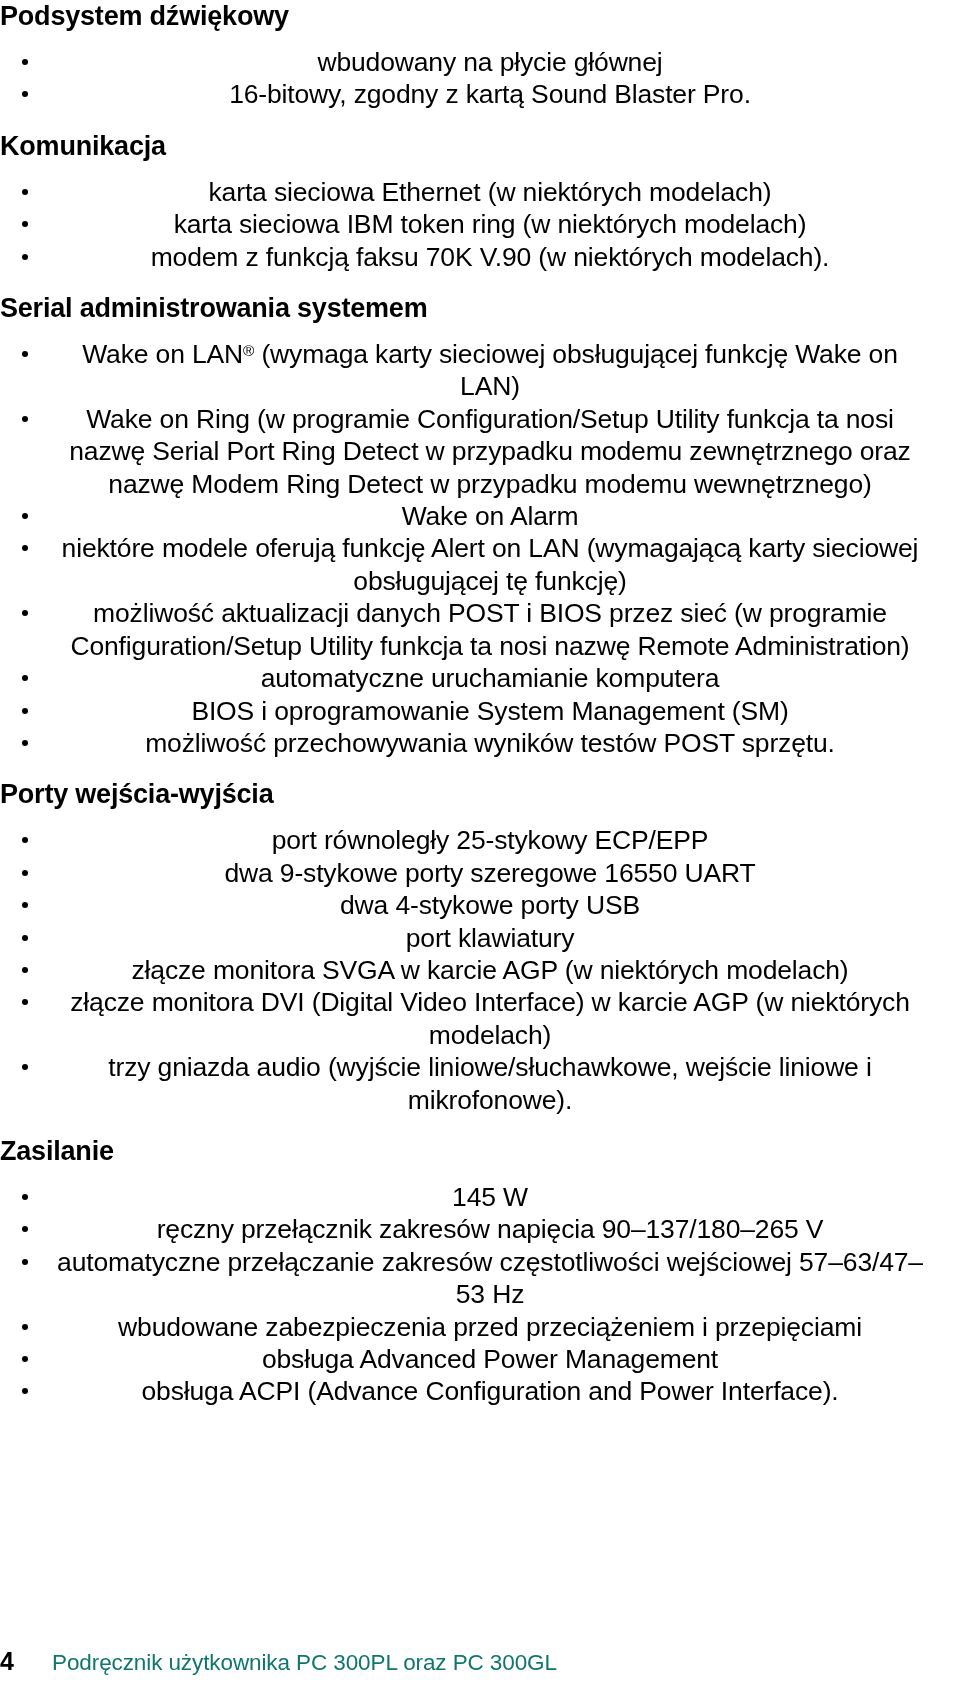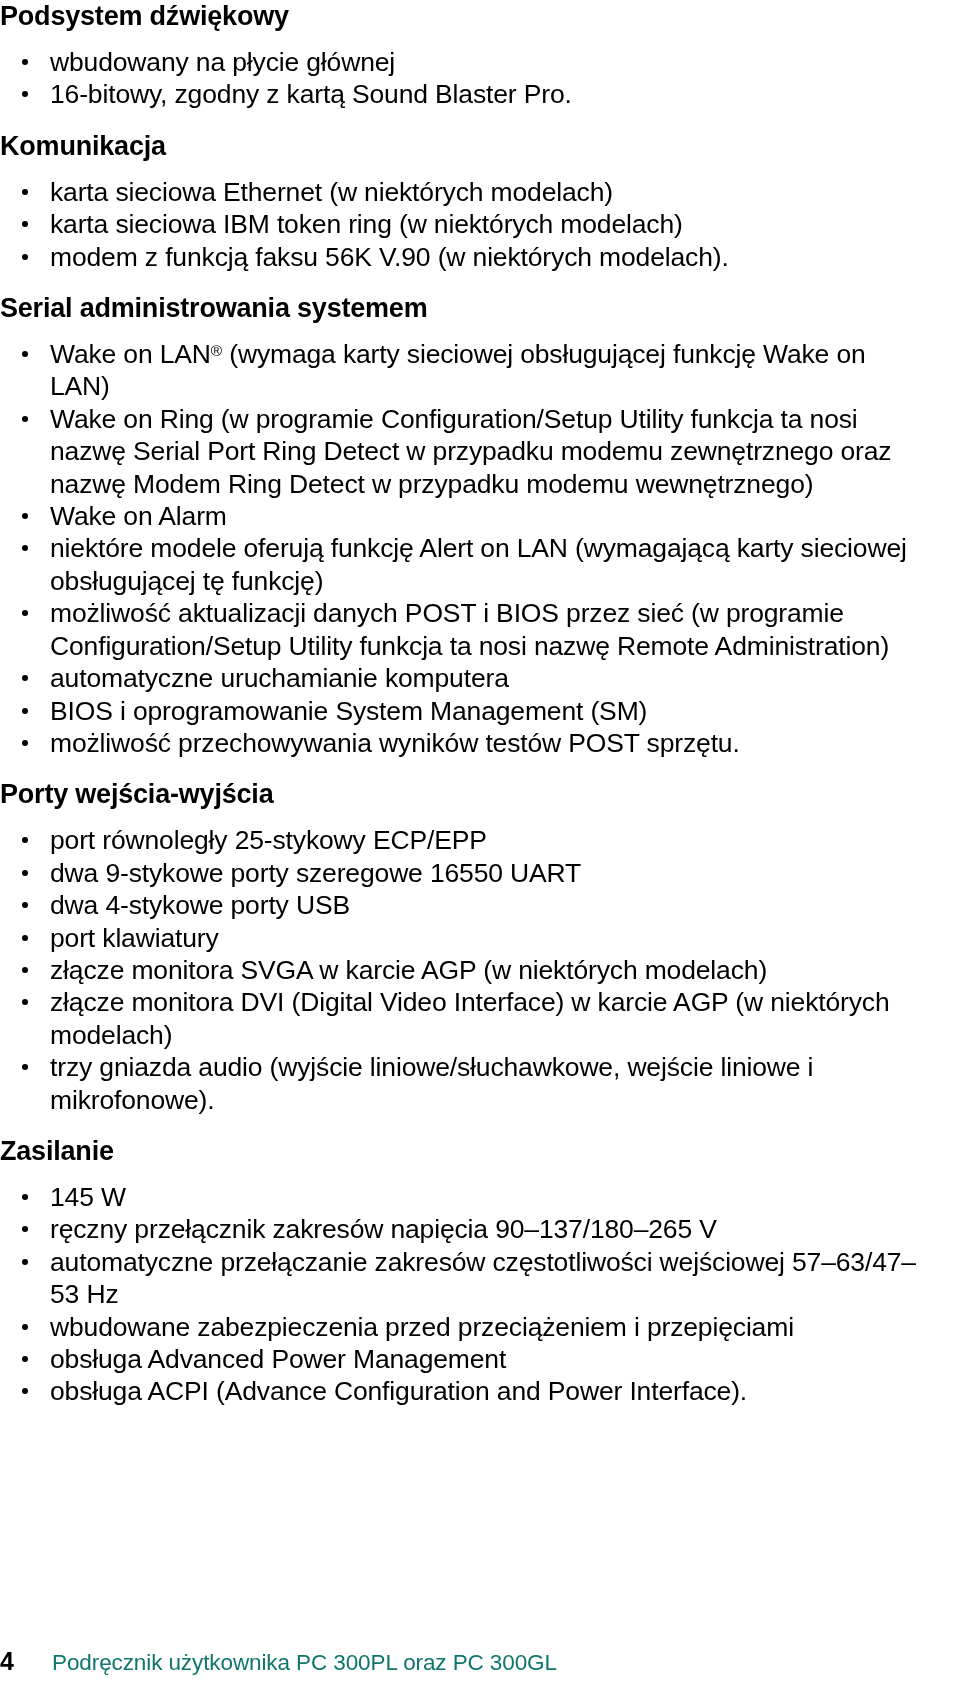--- a/index.html
+++ b/index.html
@@ -45,20 +45,21 @@
   }
 
   
   .gap-before-heading { height: 19px; }
   .gap-after-heading  { height: 14px; }
 
   ul.bullets {
     list-style: none;
     margin: 0;
     padding: 0;
+    text-align: center;
   }
 
   ul.bullets > li {
     position: relative;
     margin: 0;
     padding: 0 0 0 50px;
     font-size: 26.5px;
     line-height: 32.4px;
     letter-spacing: -0.15px;
     color: #000;
@@ -137,21 +138,21 @@
       <li>
         <span class="bullet-dot"></span>
         <span class="li-text">karta sieciowa Ethernet (w niektórych modelach)</span>
       </li>
       <li>
         <span class="bullet-dot"></span>
         <span class="li-text">karta sieciowa IBM token ring (w niektórych modelach)</span>
       </li>
       <li>
         <span class="bullet-dot"></span>
-        <span class="li-text">modem z funkcją faksu 56K V.90 (w niektórych modelach).</span>
+        <span class="li-text">modem z funkcją faksu 70K V.90 (w niektórych modelach).</span>
       </li>
     </ul>
 
     <div class="gap-before-heading"></div>
     <h2 class="section-heading">Serial administrowania systemem</h2>
     <div class="gap-after-heading"></div>
     <ul class="bullets">
       <li>
         <span class="bullet-dot"></span>
         <span class="li-text" id="wake-on-lan-item">Wake on LAN<sup class="reg">®</sup> (wymaga karty sieciowej obsługującej funkcję Wake on LAN)</span>

